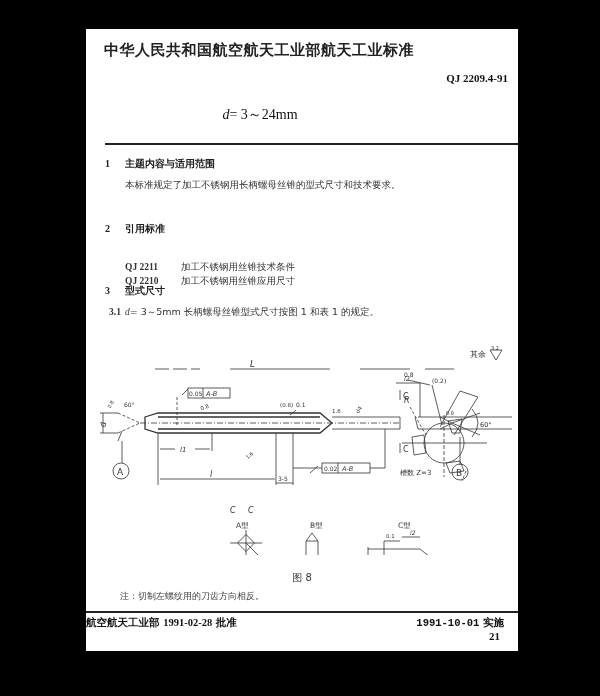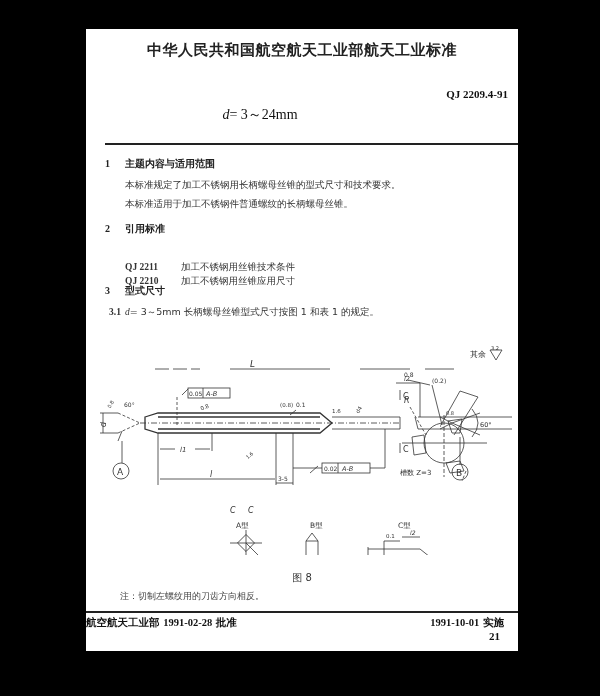--- a/index.html
+++ b/index.html
@@ -5,59 +5,58 @@
   html, body { margin: 0; padding: 0; }
   body {
     width: 600px; height: 696px; background: #000; position: relative; overflow: hidden;
     font-family: "DejaVu Sans", sans-serif; color: #111;
   }
   .page {
     position: absolute; left: 86px; top: 29px; width: 432px; height: 622px;
     background: #fff;
   }
   .abs { position: absolute; white-space: nowrap; }
-  .header-org { left: 0; width: 432px; top: 12px; text-align: center; font-size: 15px; letter-spacing: 0.5px; font-weight: bold; color: #222; }
-  .std-code { right: 10px; top: 43px; font-family: "Liberation Serif", serif; font-weight: bold; font-size: 11px; margin-top: 16px; }
+  .header-org { left: 0; width: 432px; top: 12px; font-size: 15px; letter-spacing: 0.5px; font-weight: bold; color: #222; padding-left: 18px; }
+  .std-code { right: 10px; top: 43px; font-family: "Liberation Serif", serif; font-weight: bold; font-size: 11px; }
   .title { left: 0; width: 432px; top: 57px; text-align: center; font-size: 16px; font-weight: bold; letter-spacing: 0.5px; }
   .subtitle { left: 0; width: 348px; top: 77px; text-align: center; font-family: "Liberation Serif", serif; font-size: 14px; }
   .subtitle i { font-style: italic; }
   .rule-top { left: 19px; top: 114px; width: 413px; height: 2px; background: #222; }
   .sec-h { font-size: 10px; font-weight: bold; color: #222; }
   .sec-num { display: inline-block; width: 20px; font-family: "Liberation Serif", serif; }
   .body-t { font-size: 9.5px; color: #333; }
   .ref { font-size: 9.5px; color: #333; }
   .ref .code { display: inline-block; width: 56px; font-family: "Liberation Serif", serif; font-weight: bold; }
   .drawing { left: 14px; top: 326px; width: 412px; height: 200px; }
   .fig-cap { left: 0; width: 432px; top: 542px; text-align: center; font-size: 10px; color: #333; }
   .note { left: 34px; top: 561px; font-size: 9px; color: #444; }
   .rule-bottom { left: 0; top: 582px; width: 432px; height: 1.5px; background: #222; }
   .footer-left { left: 0; top: 587px; font-size: 10.5px; font-weight: bold; }
   .footer-left .d { font-family: "Liberation Serif", serif; }
   .footer-right { right: 14px; top: 587px; font-size: 10.5px; font-weight: bold; text-align: right; }
-  .footer-right .d { font-family: Liberation Serif, serif; }
+  .footer-right .d { font-family: Liberation Mono, monospace; }
   .page-num { right: 18px; top: 601px; font-family: "Liberation Serif", serif; font-size: 11px; font-weight: bold; }
   svg text { font-family: "DejaVu Sans", sans-serif; }
 </style>
 </head>
 <body>
 
 <div class="page">
 
   <div class="abs header-org">中华人民共和国航空航天工业部航天工业标准</div>
   <div class="abs std-code">QJ 2209.4-91</div>
 
   <div class="abs subtitle"><i>d</i><span>= 3～24mm</span></div>
 
   <div class="abs rule-top"></div>
 
   <div class="abs sec-h" style="left:19px; top:128px;">
     <span class="sec-num">1</span><span>主题内容与适用范围</span>
   </div>
   <div class="abs body-t" style="left:39px; top:150px;">本标准规定了加工不锈钢用长柄螺母丝锥的型式尺寸和技术要求。</div>
-  <div class="abs body-t" style="left:39px; top:169px;">本标准适用于加工不锈钢件普通螺纹的长柄螺母丝锥。</div>
 
   <div class="abs sec-h" style="left:19px; top:193px;">
     <span class="sec-num">2</span><span>引用标准</span>
   </div>
   <div class="abs ref" style="left:39px; top:214px;margin-top:32px;">
     <span class="code">QJ 2210</span><span>加工不锈钢用丝锥应用尺寸</span>
   </div>
   <div class="abs ref" style="left:39px; top:232px;">
     <span class="code">QJ 2211</span><span>加工不锈钢用丝锥技术条件</span>
   </div>

